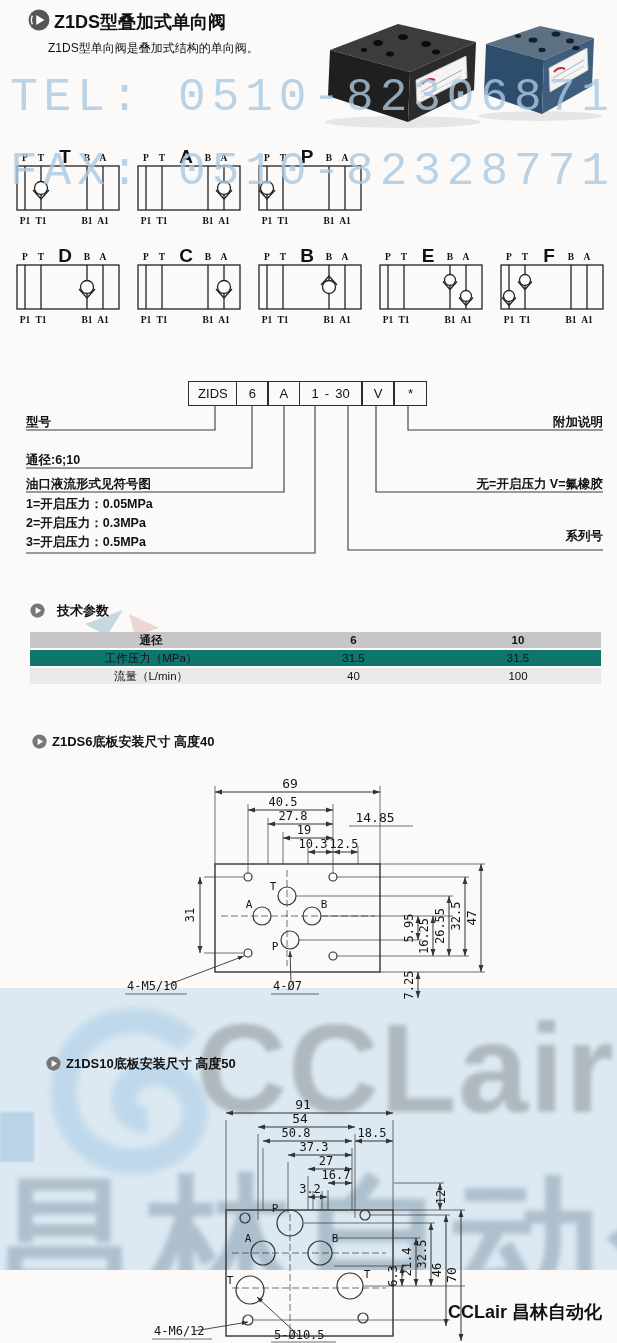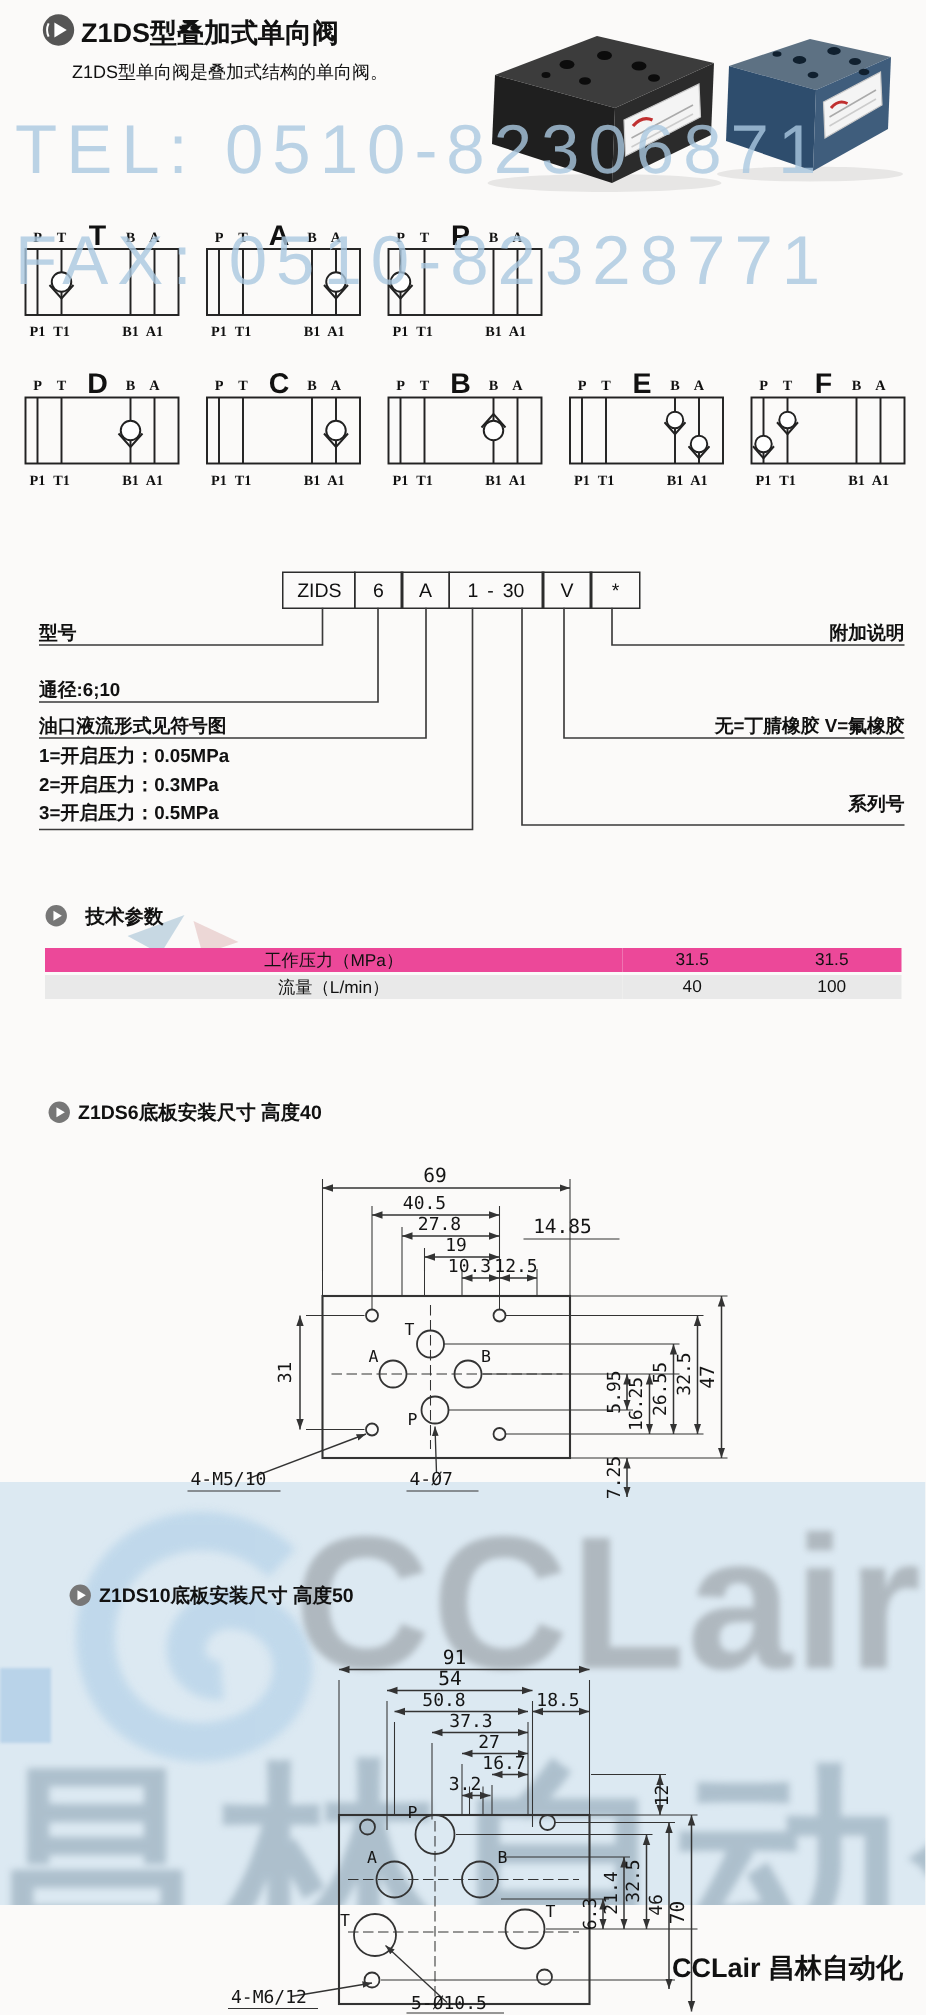--- a/index.html
+++ b/index.html
@@ -4,21 +4,21 @@
 <style>
   html,body{margin:0;padding:0}
   body{width:617px;height:1343px;position:relative;overflow:hidden;background:#fbfaf9;
        font-family:"Liberation Sans",sans-serif;color:#111}
   .abs{position:absolute}
   
   .page-title{position:absolute;left:54px;top:10px;font-size:18px;font-weight:bold;z-index:2}
   .page-sub{position:absolute;left:48px;top:40px;font-size:12px;font-weight:normal;z-index:2}
   .play{position:absolute;z-index:2}
   
-  .wm-line{position:absolute;left:10px;z-index:4;font-family:Liberation Sans, sans-serif;
+  .wm-line{position:absolute;left:10px;z-index:4;font-family:Liberation Mono, monospace;
            font-size:46px;letter-spacing:6px;color:rgba(170,200,224,.8);white-space:nowrap;pointer-events:none}
   .band{position:absolute;left:0;top:988px;width:617px;height:282px;background:#dce9f2;overflow:hidden;z-index:0}
   .wm-brand{position:absolute;left:196px;top:8px;font-size:126px;font-weight:bold;letter-spacing:1px;
             color:#8b9196;opacity:.55;filter:blur(2px);white-space:nowrap}
   .wm-brand-cn{position:absolute;left:-8px;top:158px;font-size:148px;font-weight:bold;letter-spacing:6px;
             color:#7f97a8;opacity:.5;filter:blur(2.5px);white-space:nowrap}
   .wm-square{position:absolute;left:0;top:124px;width:34px;height:50px;background:#b9d3e9;filter:blur(1px)}
   .wm-frag{position:absolute;z-index:1;opacity:.4}
   
   .sym{position:absolute;z-index:2}
@@ -33,21 +33,21 @@
          justify-content:center;font-weight:normal;font-size:13px}
   .conn{position:absolute;left:0;top:405px;z-index:2}
   .conn polyline{stroke:#3a3a3a;stroke-width:1.1;fill:none}
   .lbl{position:absolute;z-index:2;font-size:12.5px;font-weight:bold;white-space:nowrap}
   .lbl.r{right:14px;text-align:right}
   
   .sec-title{position:absolute;z-index:2;font-size:13px;font-weight:bold;white-space:nowrap}
   table.tech{position:absolute;left:30px;top:630px;width:571px;border-collapse:separate;border-spacing:0 2px;z-index:2}
   table.tech td{height:16px;text-align:center;font-size:11.5px;padding:0}
   table.tech .hd td{background:#c6c6c6;font-weight:bold}
-  table.tech .r1 td{background:#ec4899}
+  table.tech .r1 td{background:#0f766e}
   table.tech .r2 td{background:#e9e9e9}
   table.tech .c0{width:242px}.tech .c1{width:163px}.tech .c2{width:166px}
   
   .dwg{position:absolute;z-index:2}
   .dwg line,.dwg rect,.dwg circle{stroke:#333;fill:none}
   .dwg rect{stroke-width:1.4}
   .dwg circle{stroke-width:1.2;fill:none}
   .dwg .dim{stroke-width:1;marker-start:url(#a6);marker-end:url(#a6)}
   .dwg.d10 .dim{marker-start:url(#a0);marker-end:url(#a0)}
   .dwg .ext{stroke-width:.7}
@@ -316,30 +316,35 @@
   <polyline points="376,0 376,87 603,87"></polyline>
   <polyline points="408,0 408,25 603,25"></polyline>
 </svg>
 <div class="lbl" style="left:26px;top:414px">型号</div>
 <div class="lbl" style="left:26px;top:452px">通径:6;10</div>
 <div class="lbl" style="left:26px;top:476px">油口液流形式见符号图</div>
 <div class="lbl" style="left:26px;top:496px">1=开启压力：0.05MPa</div>
 <div class="lbl" style="left:26px;top:515px">2=开启压力：0.3MPa</div>
 <div class="lbl" style="left:26px;top:534px">3=开启压力：0.5MPa</div>
 <div class="lbl r" style="top:414px">附加说明</div>
-<div class="lbl r" style="top:476px">无=丁腈橡胶 V=氟橡胶</div>
+<div class="lbl r" style="top:476px">无=开启压力 V=氟橡胶</div>
 <div class="lbl r" style="top:528px">系列号</div>
 
 <svg class="play" style="left:30px;top:603px" width="15" height="15" viewBox="0 0 20 20">
   <circle cx="10" cy="10" r="9.5" fill="#777"></circle>
     <polygon points="7.5,5.5 7.5,14.5 15,10" fill="#fff"></polygon>
 </svg>
 <div class="sec-title" style="left:57px;top:602px">技术参数</div>
 <table class="tech">
   <tbody>
+      <tr class="hd">
+    <td class="c0">通径</td>
+    <td class="c1">6</td>
+    <td class="c2">10</td>
+  </tr>
   <tr class="r1">
     <td>工作压力（MPa）</td>
         <td>31.5</td>
         <td>31.5</td>
   </tr>
   <tr class="r2">
     <td>流量（L/min）</td>
         <td>40</td>
         <td>100</td>
   </tr>

